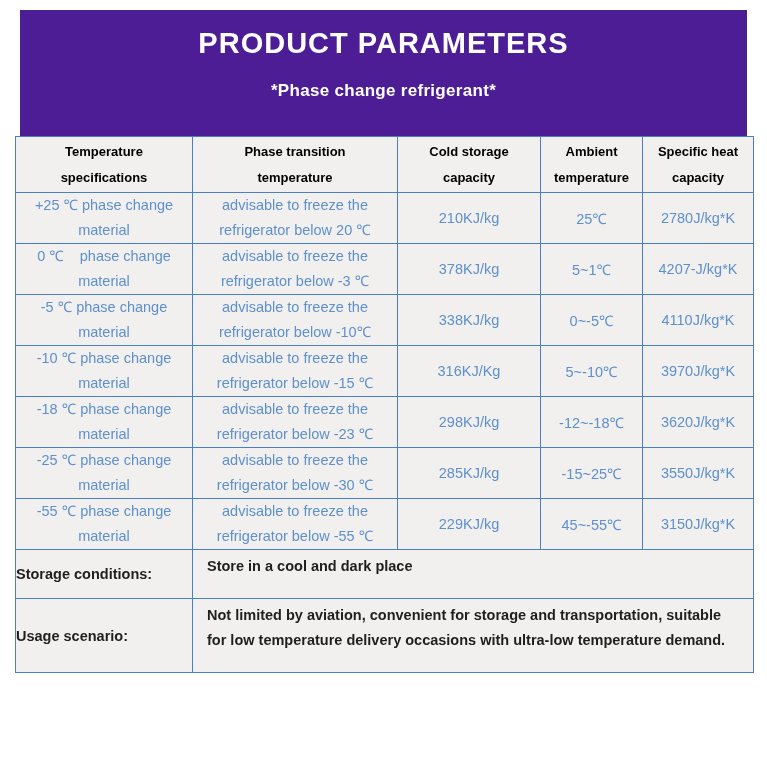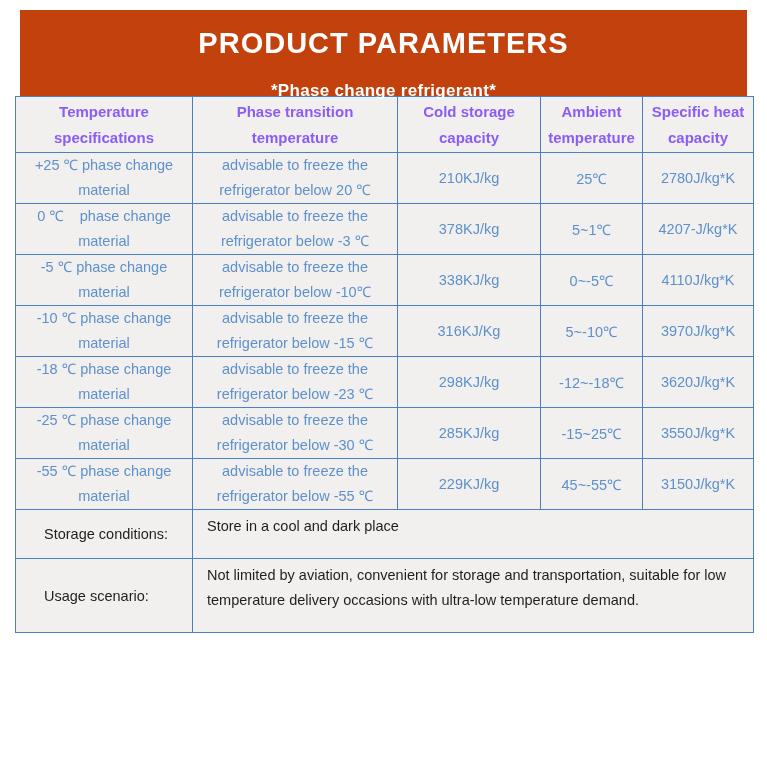--- a/index.html
+++ b/index.html
@@ -5,22 +5,22 @@
   * { box-sizing: border-box; margin: 0; padding: 0; }
   html, body { background: #ffffff; }
   body {
     width: 767px; height: 784px;
     font-family: "Liberation Sans", sans-serif;
     position: relative;
     overflow: hidden;
   }
   .banner {
     margin: 10px 20px 0 20px;
-    height: 86px;
-    background: #c2410c;
+    height: 126px;
+    background: #4c1d95;
     text-align: center;
   }
   .banner-title {
     padding-top: 17px;
     color: #ffffff;
     font-size: 29px;
     font-weight: bold;
     letter-spacing: 1px;
   }
   .banner-subtitle {
@@ -37,44 +37,44 @@
     table-layout: fixed;
   }
   table.spec-table th, table.spec-table td {
     border: 1px solid #4a7fc1;
     background: #f1f0ee;
     text-align: center;
     vertical-align: middle;
   }
   th.col-header {
     height: 56px;
-    color: #8b5cf6;
-    font-size: 15px;
+    color: #000000;
+    font-size: 13px;
     font-weight: bold;
   }
   th.col-header .hline { line-height: 26px; }
   td.data-cell {
     height: 51px;
     color: #5e90cc;
     font-size: 14.5px;
   }
   td.data-cell .dline { line-height: 25px; }
   tr.footer-row td {
     text-align: left;
     color: #1f1f1f;
     font-size: 14.5px;
   }
   td.footer-label {
-    font-weight: normal;
-    padding-left: 28px;
+    font-weight: bold;
+    padding-left: 0;
     vertical-align: middle;
   }
   td.footer-value {
     color: #2b2b2b;
-    font-weight: normal;
+    font-weight: bold;
     padding: 4px 16px 19px 14px;
     line-height: 25px;
     text-align: justify;
   }
   tr.fr-storage td { height: 32px; }
   tr.fr-freeze td  { height: 52px; }
   tr.fr-usage td   { height: 46px; }
 </style>
 </head>
 <body>

